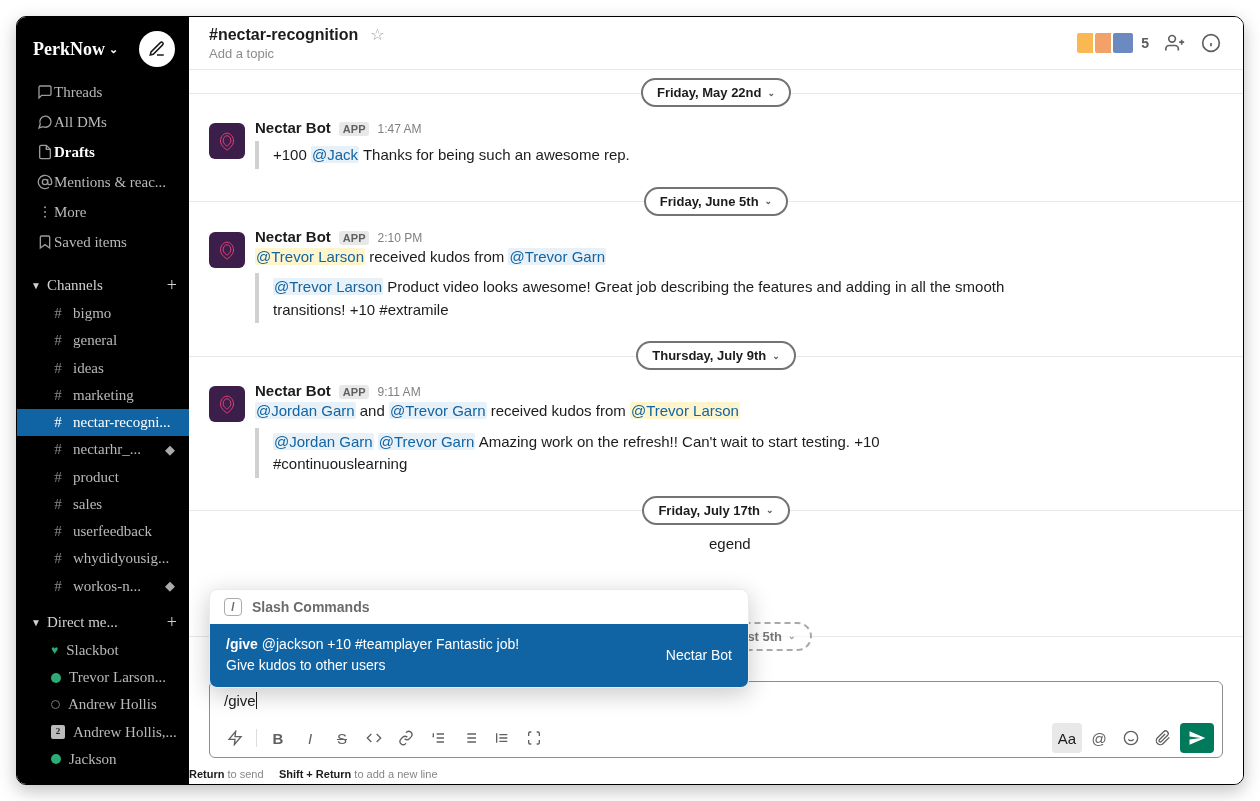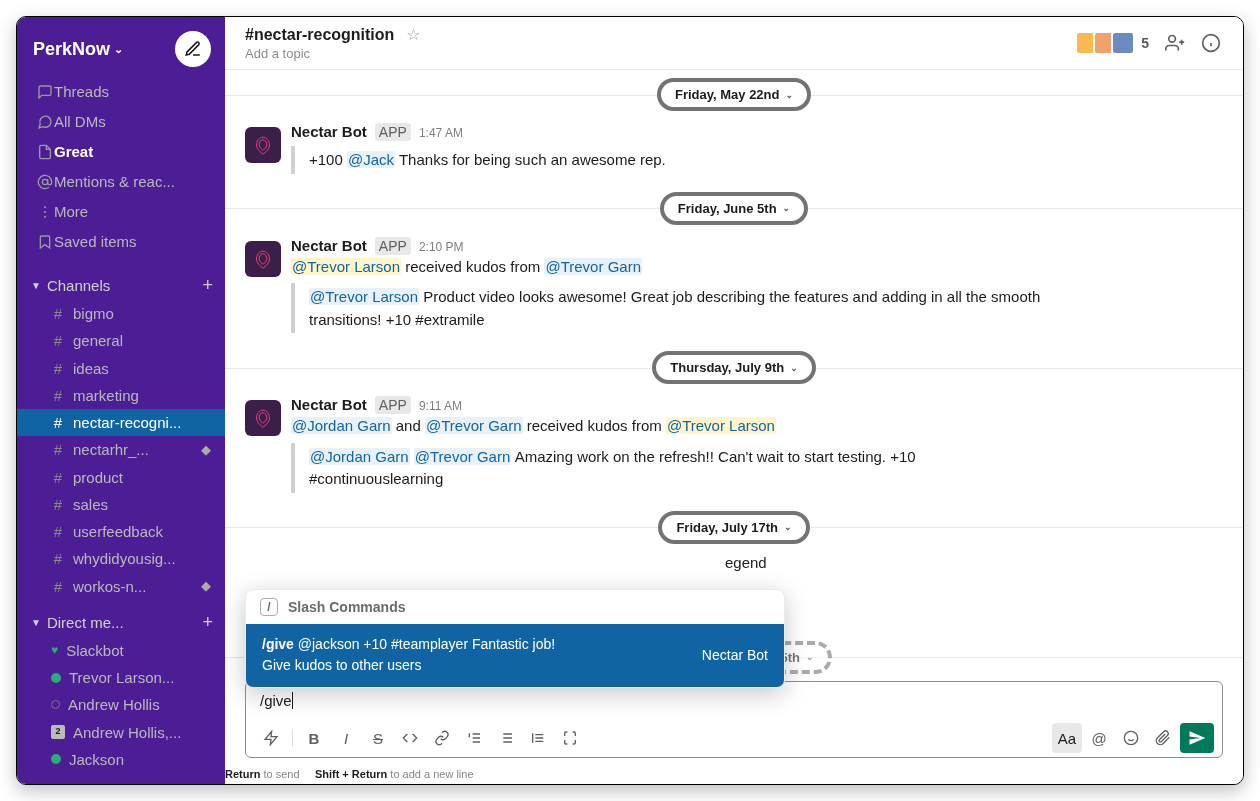--- a/index.html
+++ b/index.html
@@ -1,18 +1,18 @@
 <!DOCTYPE html>
 <html><head>
 <meta charset="utf-8">
 <style>
 * { box-sizing: border-box; margin: 0; padding: 0; }
 body { font-family: -apple-system, BlinkMacSystemFont, "Segoe UI", Helvetica, Arial, sans-serif; background: #fff; width: 1260px; height: 801px; overflow: hidden; position: relative; }
 .app-frame { position: absolute; top: 16px; left: 16px; right: 16px; bottom: 16px; border: 1px solid #000; border-radius: 10px; display: flex; overflow: hidden; box-shadow: 0 6px 18px rgba(0,0,0,0.25); }
-.sidebar { width: 208px; background: #4c1d95; color: #cfcfd1; display: flex; flex-direction: column; font-size: 15px; overflow: hidden; flex-shrink:0;}
+.sidebar { width: 172px; background: #000000; color: #cfcfd1; display: flex; flex-direction: column; font-size: 15px; overflow: hidden; flex-shrink:0;font-family:Liberation Serif, serif;}
 .sb-header { display:flex; align-items:center; justify-content:space-between; padding: 14px 14px 10px 16px; }
 .sb-title { font-weight: 900; color:#fff; font-size: 18px; display:flex; align-items:center; gap:4px;}
 .compose-btn { width:36px; height:36px; border-radius:50%; background:#fff; display:flex; align-items:center; justify-content:center; }
 .compose-btn svg { width:18px; height:18px; stroke:#19171D; }
 .sb-section { padding: 0 0 6px 0; }
 .sb-item { padding: 3px 14px 3px 20px; display:flex; align-items:center; gap:1px; color: #b9b9bd; cursor:pointer; white-space:nowrap; overflow:hidden; text-overflow:ellipsis; line-height:1.6;}
 .sb-item.bold { color:#fff; font-weight:700; }
 .sb-item .ico { width:16px; flex-shrink:0; display:flex; align-items:center; justify-content:center; color:#9b9b9f;}
 .sb-divider { height:8px; }
 .sb-heading { display:flex; align-items:center; justify-content:space-between; padding:4px 12px 4px 14px; }
@@ -41,30 +41,30 @@
 .avatars { display:flex; align-items:center; }
 .avatars .av { width:24px; height:24px; border-radius:4px; border:2px solid #fff; margin-left:-6px; }
 .avatars .av:first-child { margin-left:0;}
 .avatars .count { margin-left:6px; font-weight:700; font-size:14px; color:#5a5a5c;}
 .tb-icon { color:#616061; }
 
 .messages { flex:1; overflow:hidden; position:relative; }
 .msg-scroll { position:absolute; inset:0; overflow-y:auto; padding-bottom:10px;}
 .date-divider { position:relative; text-align:center; margin:8px 0 6px 0;}
 .date-divider::before { content:""; position:absolute; left:0; right:0; top:50%; border-top:1px solid #e8e8e8; z-index:0;}
-.date-pill { display:inline-flex; align-items:center; gap:6px; background:#fff; padding:5px 14px; border:4px solid #737373; border-radius:24px; font-weight:700; font-size:13px; color:#1d1c1d; position:relative; z-index:1;}
+.date-pill { display:inline-flex; align-items:center; gap:6px; background:#fff; padding:5px 14px; border:2px solid #737373; border-radius:24px; font-weight:700; font-size:13px; color:#1d1c1d; position:relative; z-index:1;}
 .date-pill .car { font-size:9px; color:#5a5a5c;}
 
 .msg { display:flex; gap:10px; padding:6px 20px 10px 20px; }
 .msg .avatar { width:36px; height:36px; border-radius:6px; background:#3b1f4a; display:flex; align-items:center; justify-content:center; flex-shrink:0; margin-top:4px;}
 .msg .avatar svg { width:26px; height:26px; }
 .msg-body { flex:1; min-width:0;}
 .msg-head { display:flex; align-items:baseline; gap:8px; }
 .msg-head .author { font-weight:900; font-size:15px; color:#1d1c1d;}
-.msg-head .app-badge { font-size:14px; font-weight:400; color:#606060; background:#e8e8e8; padding:1px 4px; border-radius:3px;}
+.msg-head .app-badge { font-size:11px; font-weight:700; color:#606060; background:#e8e8e8; padding:1px 4px; border-radius:3px;}
 .msg-head .time { font-size:12px; color:#808080;}
 .msg-text { font-size:15px; color:#1d1c1d; line-height:1.5; margin-top:1px;}
 .mention-recv { background:#fff5cc; color:#1264a3; padding:0 1px; border-radius:2px;}
 .mention-send { background:#e8f1f8; color:#1264a3; padding:0 1px; border-radius:2px;}
 .quote { border-left:4px solid #d0d0d0; padding:2px 0 2px 14px; margin:5px 0 0 0; max-width:760px;}
 .quote .msg-text { color:#1d1c1d;}
 
 .composer-wrap { padding:0 20px 6px 20px; position:relative;}
 .composer { border:1px solid #8d8d8d; border-radius:6px; overflow:hidden; background:#fff;}
 .composer-input { padding:10px 14px 10px 14px; font-size:15px; color:#1d1c1d; min-height:26px;}
@@ -78,21 +78,21 @@
 .footer-hint { text-align:left; font-size:11px; color:#868686; padding:4px 22px 4px 0;}
 .footer-hint b { color:#1d1c1d; font-weight:700;}
 
 .slash-popup { position:absolute; left:20px; bottom:76px; width:540px; background:#fff; border-radius:8px; box-shadow:0 6px 24px rgba(0,0,0,0.22); overflow:hidden; z-index:5; border:1px solid #ebebeb;}
 .slash-head { display:flex; align-items:center; gap:10px; padding:8px 14px; color:#6b6b6b; font-size:14px; font-weight:700;}
 .slash-head .box { width:18px; height:18px; border:1.5px solid #ababab; border-radius:4px; display:flex; align-items:center; justify-content:center; font-size:12px;}
 .slash-item { background:#1164A3; color:#fff; padding:10px 16px 12px 16px; display:flex; align-items:center; justify-content:space-between; gap:12px;}
 .slash-item .left { font-size:14px; line-height:1.45;}
 .slash-item .right { font-size:14px; white-space:nowrap;}
 
-.truncated-msg { padding:4px 20px 0 40px; font-size:15px; color:#1d1c1d;}
+.truncated-msg { padding:4px 20px 0 60px; font-size:15px; color:#1d1c1d;}
 
 svg { display:block; }
 </style>
 </head>
 <body>
 
 <div class="app-frame">
 
   <div class="sidebar">
     <div class="sb-header">
@@ -125,21 +125,21 @@
           </span>
           <span>All DMs</span>
         </div>
       <div class="sb-item bold">
           <span class="ico">
             <svg width="16" height="16" viewBox="0 0 24 24" fill="none" stroke="currentColor" stroke-width="2">
               <path d="M14 2H6a2 2 0 00-2 2v16a2 2 0 002 2h12a2 2 0 002-2V8z"></path>
               <polyline points="14 2 14 8 20 8"></polyline>
             </svg>
           </span>
-          <span>Great</span>
+          <span>Drafts</span>
         </div>
       <div class="sb-item">
           <span class="ico">
             <svg width="16" height="16" viewBox="0 0 24 24" fill="none" stroke="currentColor" stroke-width="2">
               <circle cx="12" cy="12" r="4"></circle>
               <path d="M16 8v5a3 3 0 006 0v-1a10 10 0 10-4 8"></path>
             </svg>
           </span>
           <span>Mentions &amp; reac...</span>
         </div>

